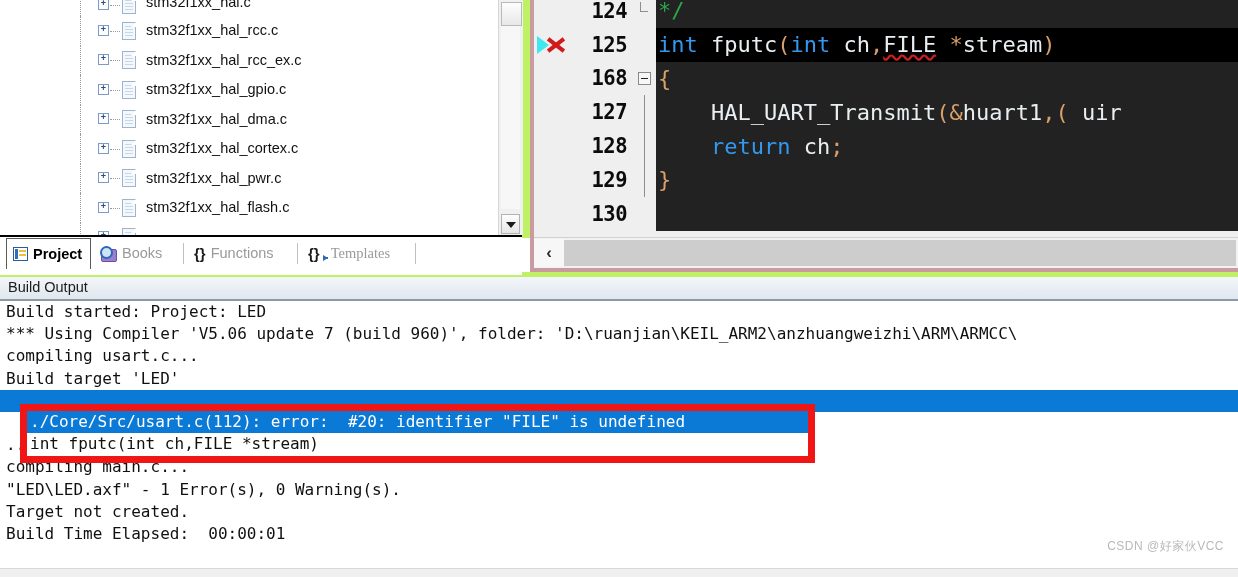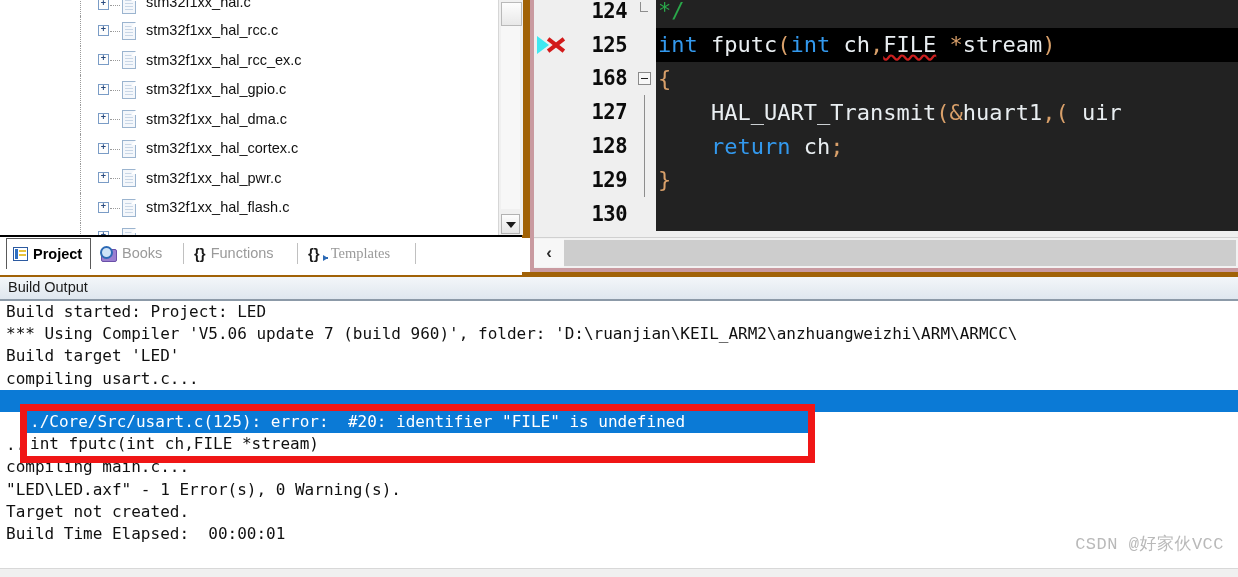--- a/index.html
+++ b/index.html
@@ -5,21 +5,21 @@
   html, body {
     margin: 0; padding: 0;
     background: #ffffff;
   }
   body {
     width: 1238px; height: 577px;
     overflow: hidden;
     font-family: "Liberation Sans", sans-serif;
     -webkit-font-smoothing: antialiased;
   }
-  #app { position: relative; width: 1238px; height: 577px; background:#a16207; }
+  #app { position: relative; width: 1238px; height: 577px; background:#bef264; }
 
   
   #top-row { position:absolute; left:0; top:0; width:1238px; height:275px; }
 
   
   #project-pane {
     position:absolute; left:0; top:0; width:522px; height:275px;
     background:#ffffff;
   }
   #tree-scroll-area {
@@ -303,21 +303,21 @@
     position:relative; height:22.2px; line-height:22.2px;
     font-family:"DejaVu Sans Mono", monospace; font-size:16px; white-space:pre;
     padding-left:3px;
   }
   #red-box .rb-line.sel { background:#0b7ad6; color:#ffffff; }
   #red-box .rb-line.plain { background:#ffffff; color:#101010; }
 
   
   #watermark {
     position:absolute; right:14px; bottom:14px;
-    font-family:Liberation Mono, monospace; font-size:17px; color:#b9b9b9;
+    font-family:Liberation Sans, sans-serif; font-size:12px; color:#b9b9b9;
     letter-spacing:0.5px;
   }
   #bottom-strip {
     position:absolute; left:0; bottom:0; width:1238px; height:8px;
     background:#f0f0f0; border-top:1px solid #d8d8d8;
   }
 </style>
 </head>
 <body>
 
@@ -533,35 +533,35 @@
   </div>
 
   <div id="build-output">
     <div id="bo-header">
       <span class="title">Build Output</span>
     </div>
 
     <div id="bo-lines">
       <div class="bo-line">Build started: Project: LED</div>
       <div class="bo-line">*** Using Compiler 'V5.06 update 7 (build 960)', folder: 'D:\ruanjian\KEIL_ARM2\anzhuangweizhi\ARM\ARMCC\</div>
+      <div class="bo-line">compiling usart.c...</div>
       <div class="bo-line">Build target 'LED'</div>
-      <div class="bo-line">compiling usart.c...</div>
       <div class="bo-line selected">
         <span class="sel-band"></span><span class="sel-text">../Core/Src/usart.c(125): error:  #20: identifier "FILE" is undefined</span>
       </div>
       <div class="bo-line">  int fputc(int ch,FILE *stream)</div>
       <div class="bo-line">../Core/Src/usart.c: 0 warnings, 1 error</div>
       <div class="bo-line">compiling main.c...</div>
       <div class="bo-line">"LED\LED.axf" - 1 Error(s), 0 Warning(s).</div>
       <div class="bo-line">Target not created.</div>
       <div class="bo-line">Build Time Elapsed:  00:00:01</div>
     </div>
 
     <div id="red-box">
-      <div class="rb-line sel">./Core/Src/usart.c(125): error:  #20: identifier "FILE" is undefined</div>
+      <div class="rb-line sel">./Core/Src/usart.c(112): error:  #20: identifier "FILE" is undefined</div>
       <div class="rb-line plain">int fputc(int ch,FILE *stream)</div>
     </div>
 
     <div id="watermark">CSDN @好家伙VCC</div>
   </div>
 
   <div id="bottom-strip"></div>
 
 </div>
 

